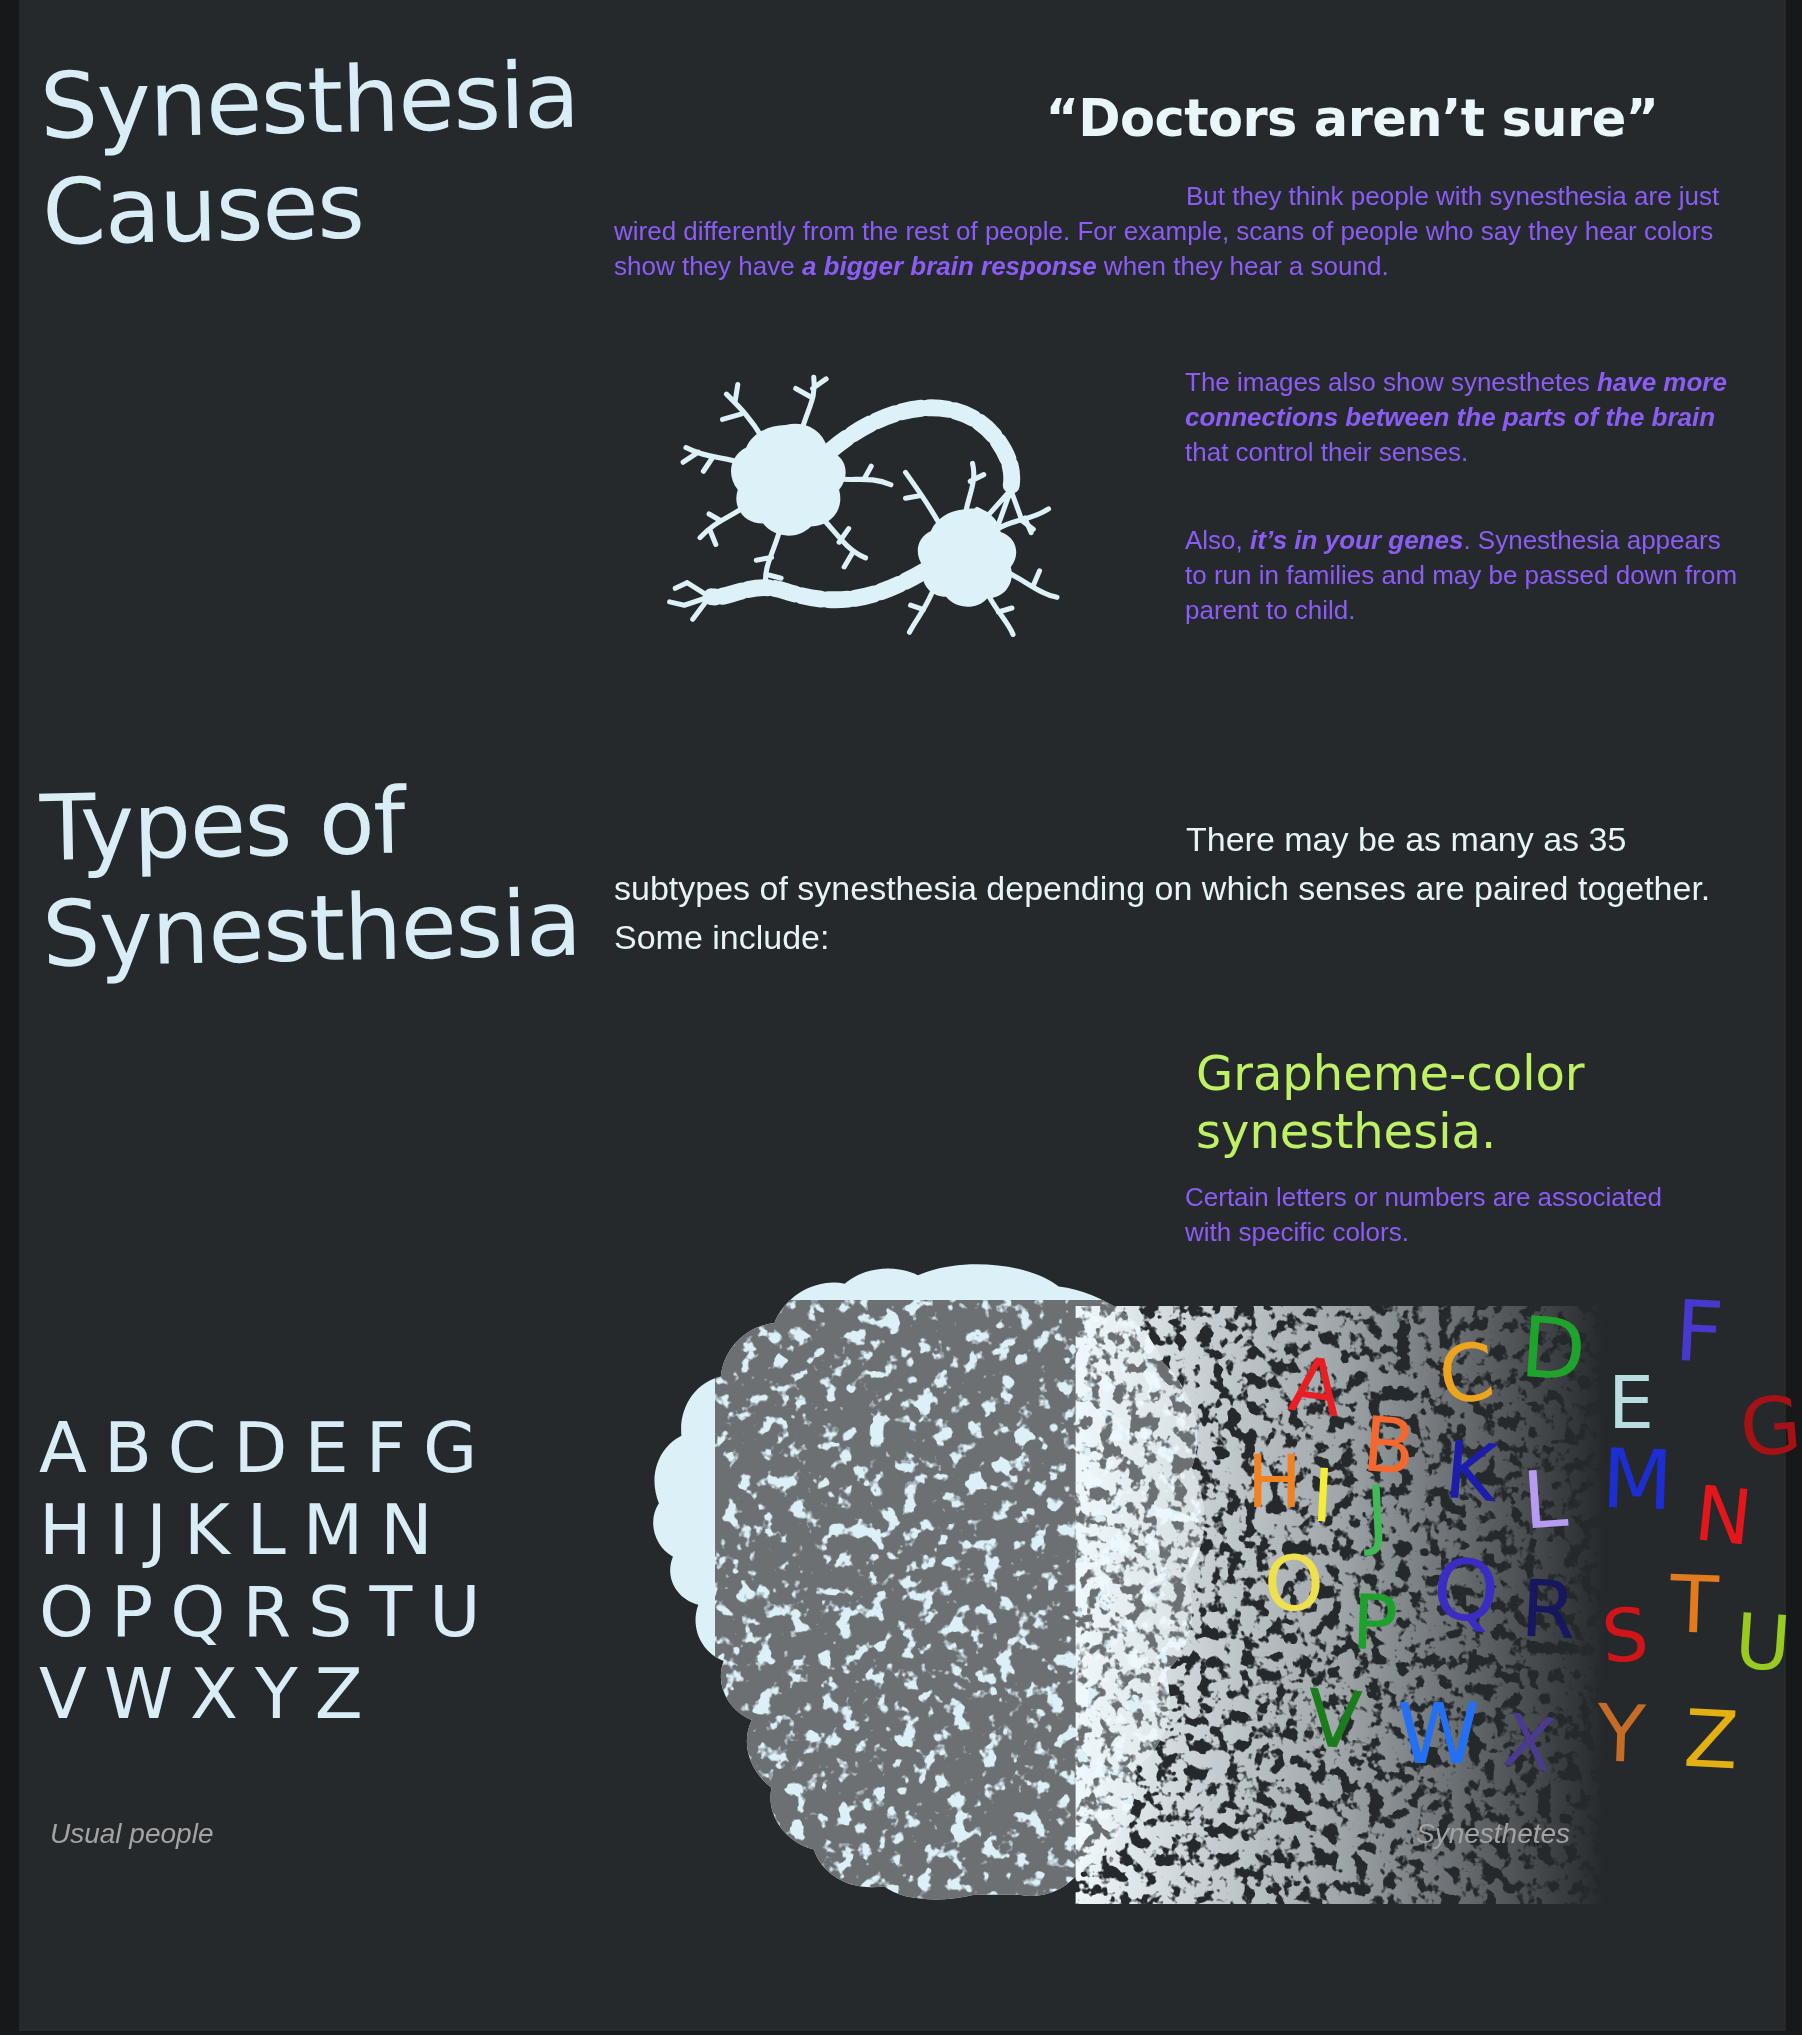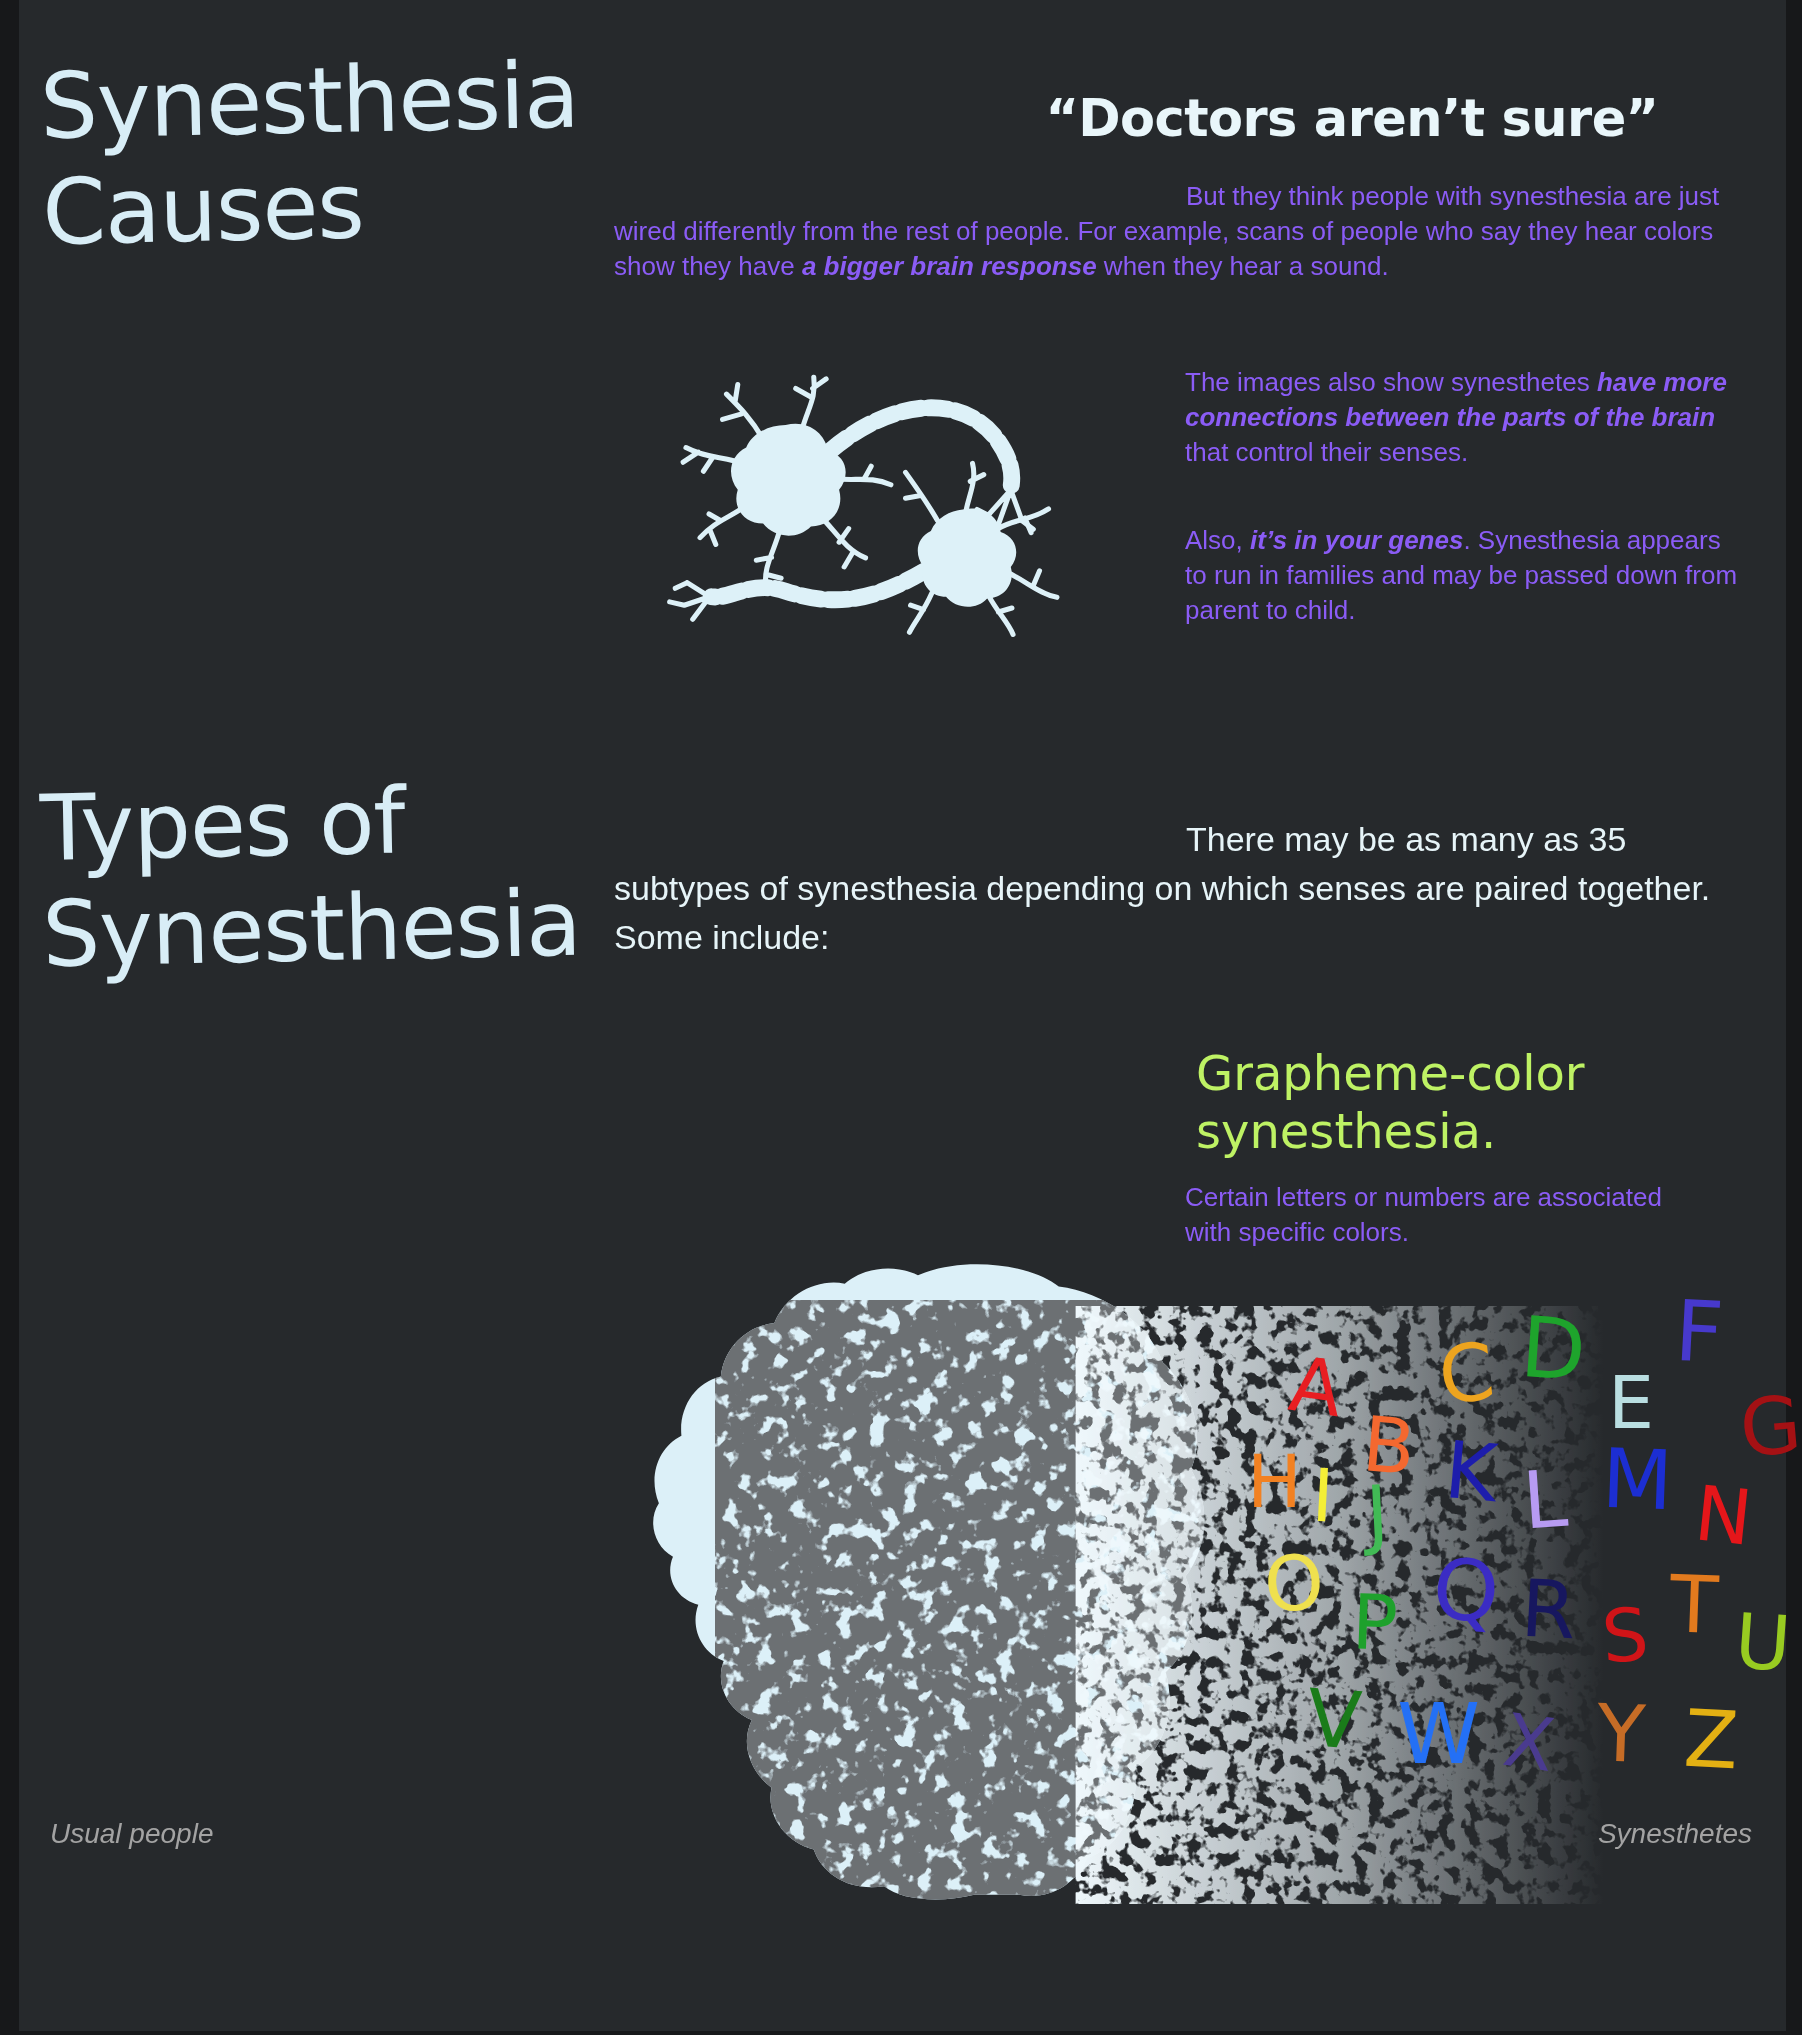--- a/index.html
+++ b/index.html
@@ -24,21 +24,21 @@
   #p4{left:614px;top:791px;width:1126px;font-size:34px;line-height:49px;color:#e6f4f8;margin-top:24px;}
   #p5{left:1185px;top:1160px;width:512px;margin-top:20px;}
   #subtype-title{left:1184px;top:1032px;font-size:48px;line-height:58px;color:#bef264;
                  font-family:"DejaVu Sans",sans-serif;font-weight:400;margin:12px;}
   #plain-alphabet{left:39px;top:1407px;color:#d9edf6;font-family:"DejaVu Sans",sans-serif;
                   font-size:70px;line-height:82px;letter-spacing:17px;white-space:nowrap;}
   #colored-letters{left:0;top:0;width:1802px;height:2035px;pointer-events:none;}
   #colored-letters span{position:absolute;font-family:"DejaVu Sans",sans-serif;line-height:1;}
   .caption{font-style:italic;font-size:28px;color:#a3a3a3;}
   #cap-usual{left:50px;top:1818px;}
-  #cap-syn{left:1470px;top:1818px;width:282px;text-align:right;}
+  #cap-syn{left:1416px;top:1818px;width:282px;text-align:left;}
   #neurons-svg{left:594px;top:335px;}
   #brain-svg{left:580px;top:1233px;}
 </style>
 </head>
 <body>
 
 <div class="page">
   <div class="canvas"></div>
 
   <h1 class="abs" id="title-causes">Synesthesia<br>Causes</h1>
@@ -85,20 +85,26 @@
   <p class="abs body" id="p3">Also, <span class="seg-b">it’s in your genes</span>. Synesthesia appears to run in families and may be passed down from parent to child.</p>
 
   <h2 class="abs" id="title-types">Types of<br>Synesthesia</h2>
 
   <p class="abs body indent" id="p4">There may be as many as 35 subtypes of synesthesia depending on which senses are paired together. Some include:</p>
 
   <h3 class="abs" id="subtype-title">Grapheme-color<br>synesthesia.</h3>
 
   <p class="abs body" id="p5">Certain letters or numbers are associated with specific colors.</p>
 
+  <div class="abs" id="plain-alphabet">
+      <div>ABCDEFG</div>
+      <div>HIJKLMN</div>
+      <div>OPQRSTU</div>
+      <div>VWXYZ</div>
+    </div>
 
   <svg class="abs" id="brain-svg" width="1025" height="687" viewBox="0 0 1820 1220">
     <defs>
       <clipPath id="brainclip">
         <path d="M600,75 C680,40 800,55 850,95 C930,105 1010,160 1035,230 C1090,280 1110,360 1085,420
                  C1120,480 1115,560 1075,610 C1100,670 1085,740 1040,780 C1060,850 1035,920 985,950
                  C995,1020 960,1090 900,1110 C880,1160 830,1185 780,1175 L700,1175 C640,1190 570,1185 540,1160
                  C480,1170 430,1140 415,1095 C360,1080 330,1030 340,985 C300,955 285,905 305,865
                  C260,845 240,800 255,760 C215,745 195,700 210,660 C170,650 150,610 165,575
                  C130,555 120,510 140,480 C120,430 140,380 180,360 C175,310 205,265 250,255

